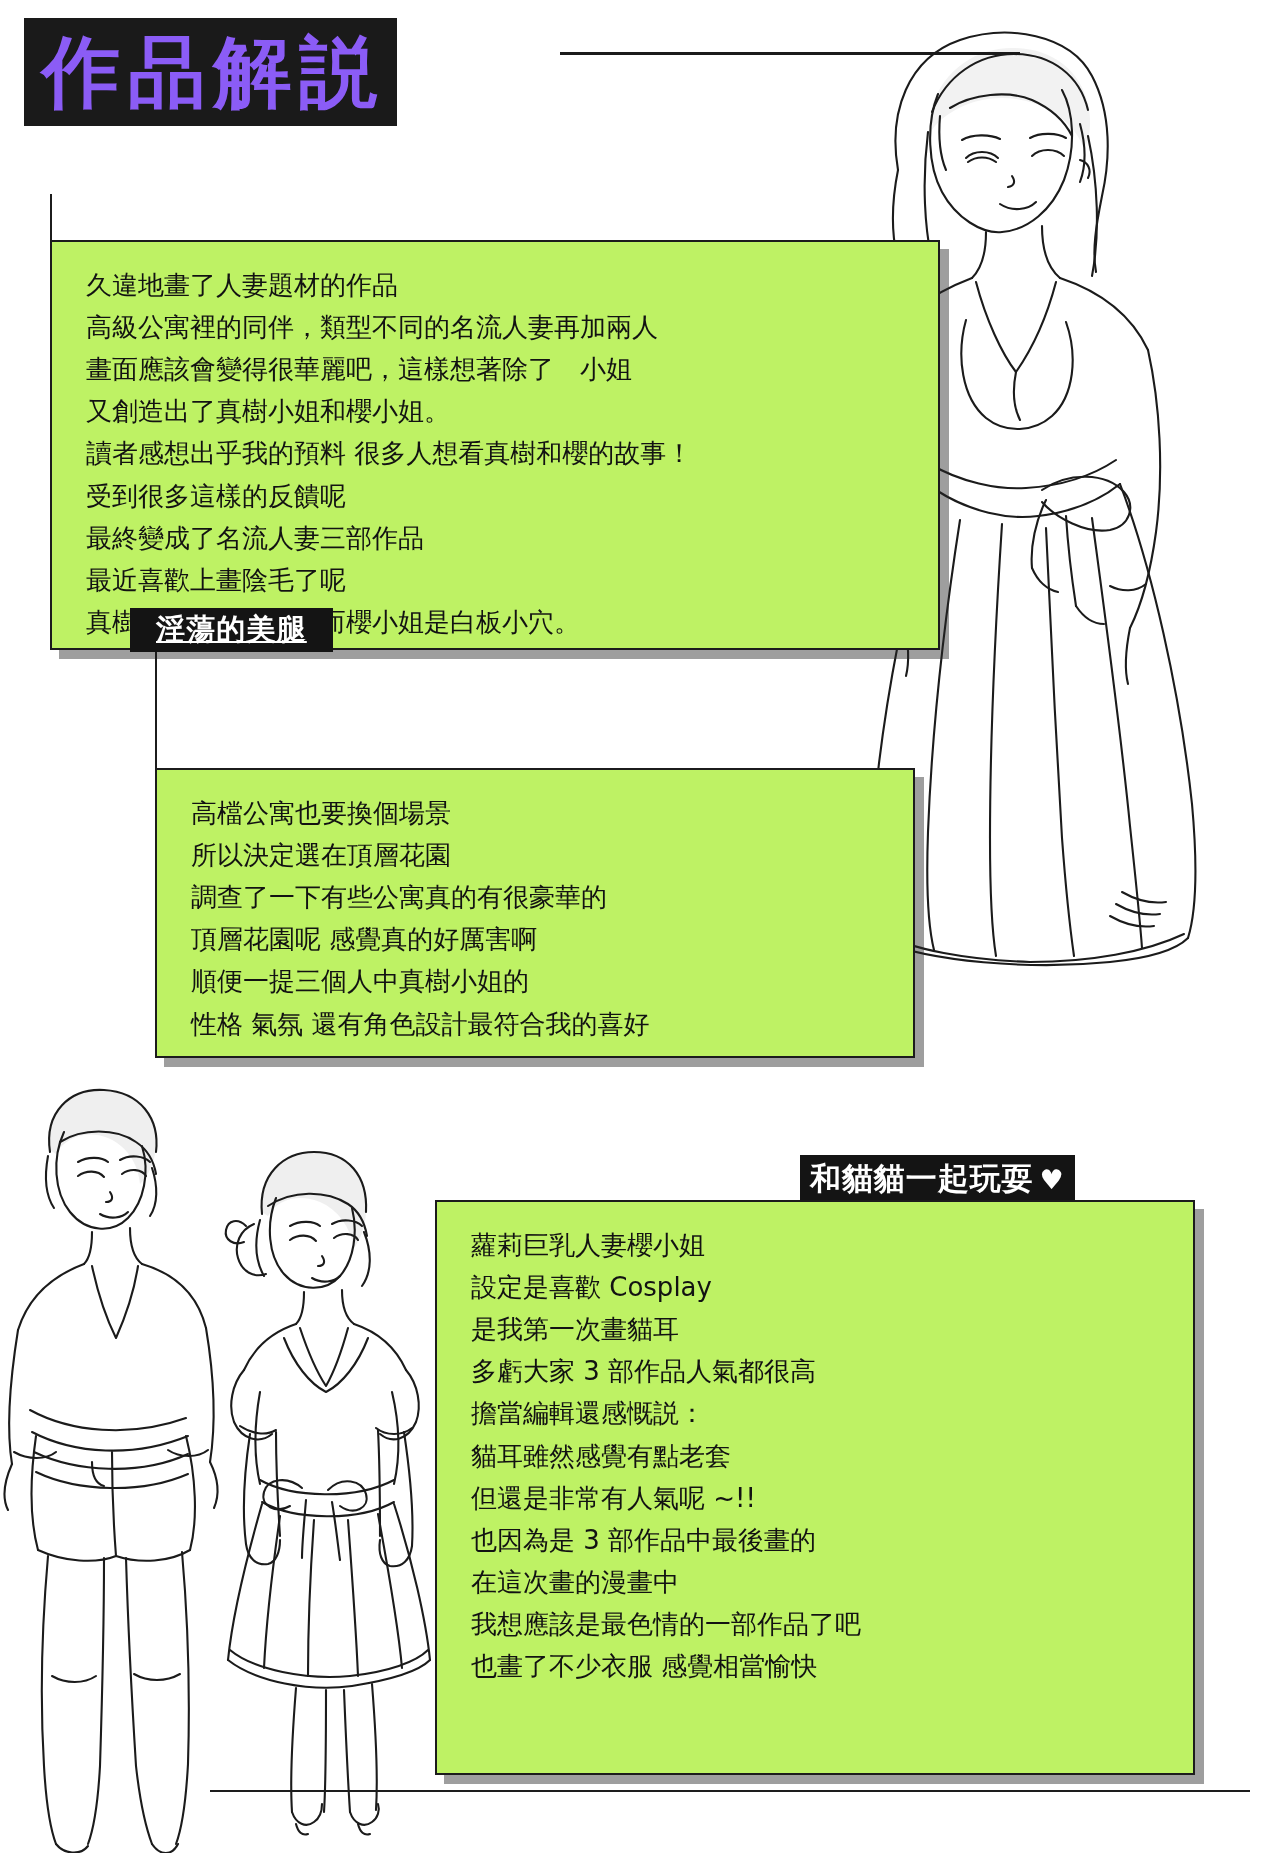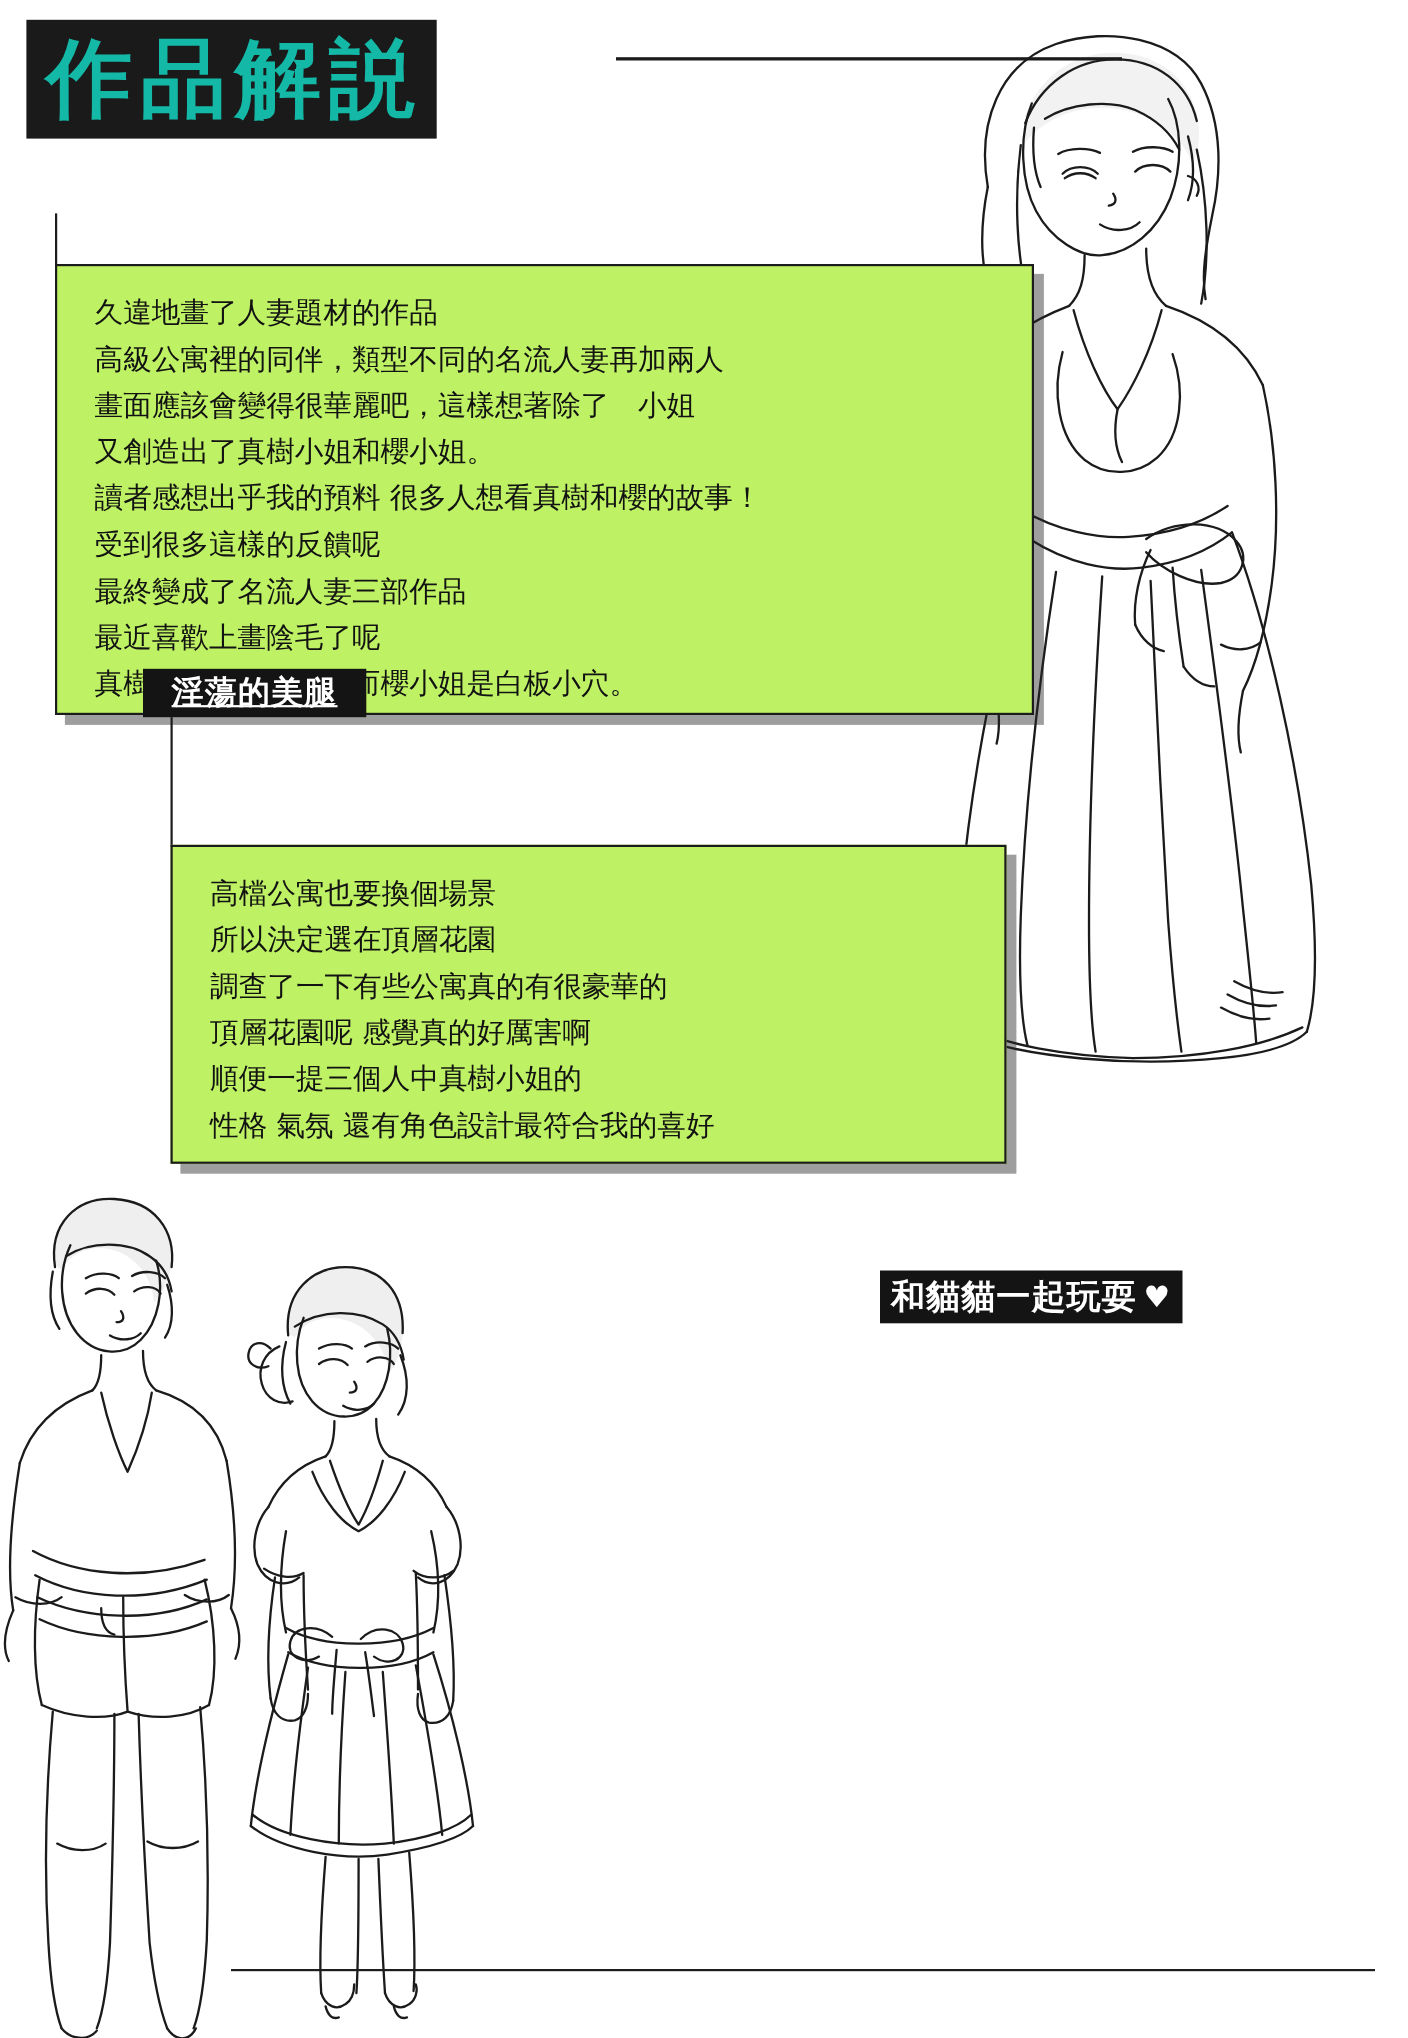--- a/index.html
+++ b/index.html
@@ -30,21 +30,21 @@
     left: 24px;
     top: 18px;
     height: 108px;
     display: flex;
     align-items: center;
     background: #1a1a1a;
     padding: 0 12px 0 18px;
     box-sizing: border-box;
   }
   .title-banner .ch {
-    color: #14b8a6;
+    color: #8b5cf6;
     font-size: 78px;
     line-height: 1;
     font-weight: bold;
     letter-spacing: 0.10em;
     font-family: "DejaVu Sans", sans-serif;
   }
   .title-rule {
     position: absolute;
     left: 560px;
     top: 52px;
@@ -377,16 +377,29 @@
       <path d="M140 672 C144 684 154 688 162 682 C168 678 170 670 168 664"></path>
       <path d="M86 684 C88 692 92 696 98 694"></path>
       <path d="M148 684 C150 692 154 696 160 694"></path>
     </svg>
   </div>
 
   <div class="chip s3">
     <span>和貓貓一起玩耍</span>
     <span class="heart">♥</span>
   </div>
+  <div class="box b3">
+    <div class="body">蘿莉巨乳人妻櫻小姐
+設定是喜歡 Cosplay
+是我第一次畫貓耳
+多虧大家 3 部作品人氣都很高
+擔當編輯還感慨説：
+貓耳雖然感覺有點老套
+但還是非常有人氣呢 ~!!
+也因為是 3 部作品中最後畫的
+在這次畫的漫畫中
+我想應該是最色情的一部作品了吧
+也畫了不少衣服 感覺相當愉快</div>
+  </div>
 
   <div class="bottom-rule"></div>
 
 </div>
 
 </body></html>

